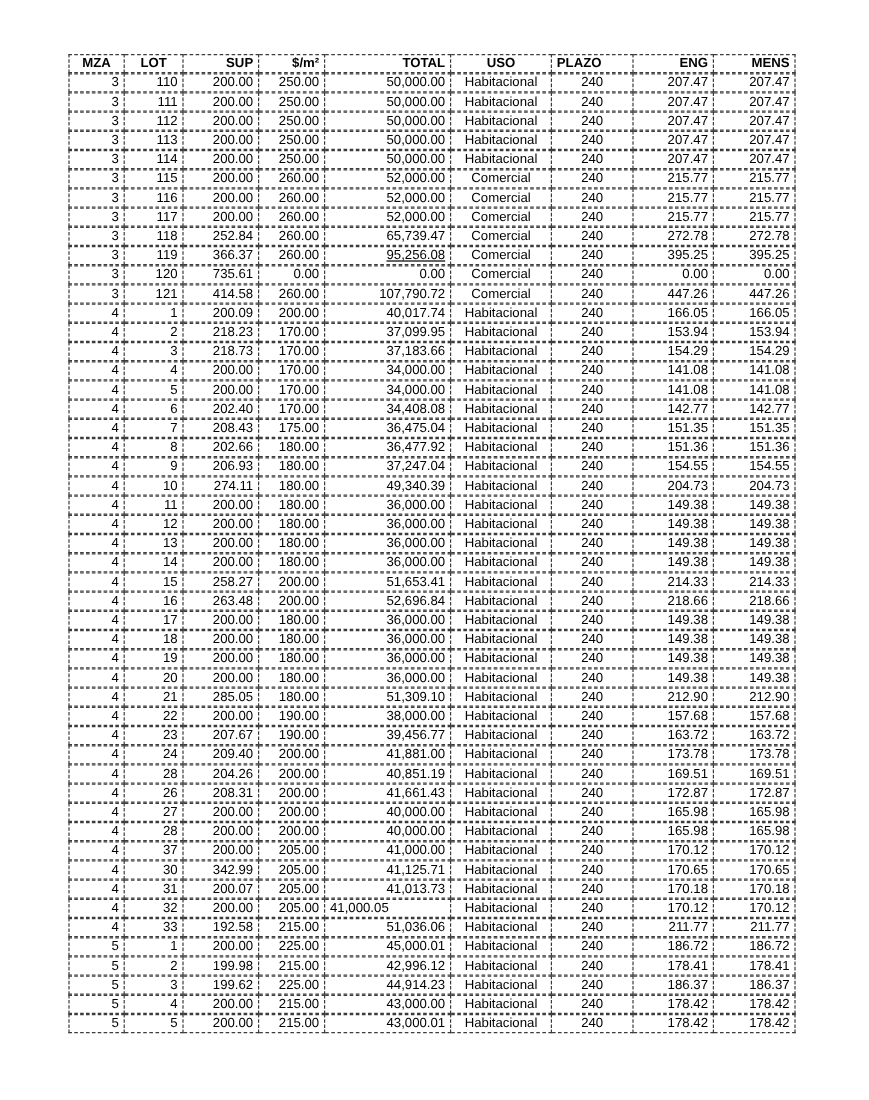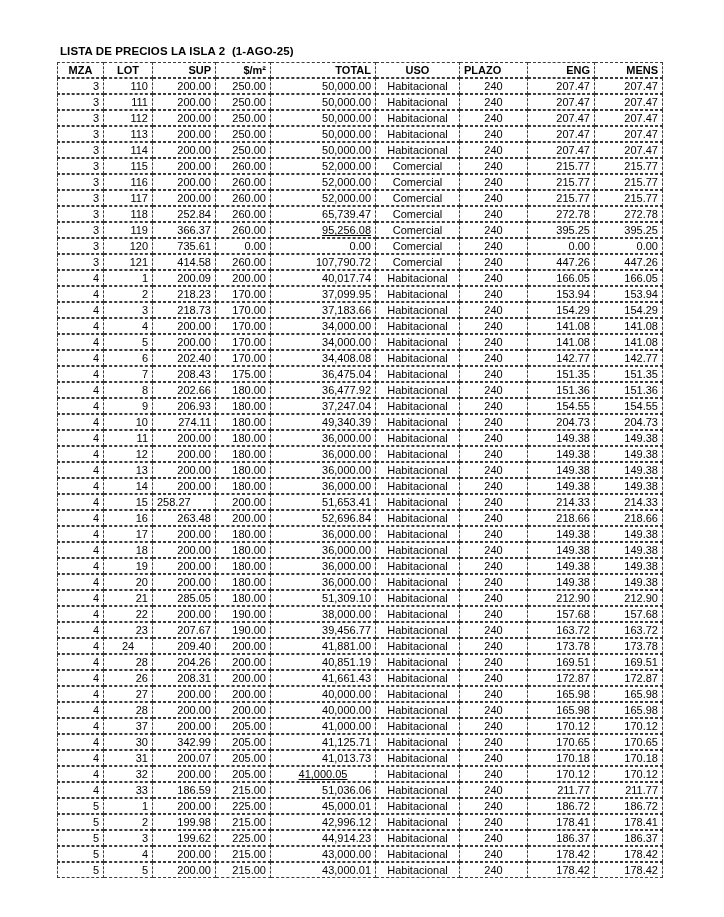--- a/index.html
+++ b/index.html
@@ -47,21 +47,20 @@
     border-right: 1px dashed #3c3c3c;
     box-sizing: content-box;
   }
   th:first-child, td:first-child { border-left: 1px dashed #3c3c3c; }
   th { font-weight: bold; }
 </style>
 </head>
 <body>
 
 <div class="page">
-  <div class="doc-title">LISTA DE PRECIOS LA ISLA 2  (1-AGO-25)</div>
 
   <table class="price-table">
     <colgroup>
       <col class="c-mza">
         <col class="c-lot">
         <col class="c-sup">
       <col class="c-pm2">
         <col class="c-total">
         <col class="c-uso">
       <col class="c-plazo">
@@ -364,21 +363,21 @@
           <td style="text-align: right;">180.00</td>
           <td style="text-align: right;">36,000.00</td>
           <td style="text-align: center;">Habitacional</td>
           <td style="text-align: center;">240</td>
           <td style="text-align: right;">149.38</td>
           <td style="text-align: right;">149.38</td>
         </tr>
         <tr>
           <td style="text-align: right;">4</td>
           <td style="text-align: right;">15</td>
-          <td style="text-align: left;">258.27</td>
+          <td style="text-align: right;">258.27</td>
           <td style="text-align: right;">200.00</td>
           <td style="text-align: right;">51,653.41</td>
           <td style="text-align: center;">Habitacional</td>
           <td style="text-align: center;">240</td>
           <td style="text-align: right;">214.33</td>
           <td style="text-align: right;">214.33</td>
         </tr>
         <tr>
           <td style="text-align: right;">4</td>
           <td style="text-align: right;">16</td>
@@ -462,21 +461,21 @@
           <td style="text-align: right;">207.67</td>
           <td style="text-align: right;">190.00</td>
           <td style="text-align: right;">39,456.77</td>
           <td style="text-align: center;">Habitacional</td>
           <td style="text-align: center;">240</td>
           <td style="text-align: right;">163.72</td>
           <td style="text-align: right;">163.72</td>
         </tr>
         <tr>
           <td style="text-align: right;">4</td>
-          <td style="text-align: center;">24</td>
+          <td style="text-align: right;">24</td>
           <td style="text-align: right;">209.40</td>
           <td style="text-align: right;">200.00</td>
           <td style="text-align: right;">41,881.00</td>
           <td style="text-align: center;">Habitacional</td>
           <td style="text-align: center;">240</td>
           <td style="text-align: right;">173.78</td>
           <td style="text-align: right;">173.78</td>
         </tr>
         <tr>
           <td style="text-align: right;">4</td>
@@ -553,30 +552,30 @@
           <td style="text-align: center;">Habitacional</td>
           <td style="text-align: center;">240</td>
           <td style="text-align: right;">170.18</td>
           <td style="text-align: right;">170.18</td>
         </tr>
         <tr>
           <td style="text-align: right;">4</td>
           <td style="text-align: right;">32</td>
           <td style="text-align: right;">200.00</td>
           <td style="text-align: right;">205.00</td>
-          <td style="text-align: center; text-decoration: underline;">41,000.05</td>
+          <td style="text-align: left;">41,000.05</td>
           <td style="text-align: center;">Habitacional</td>
           <td style="text-align: center;">240</td>
           <td style="text-align: right;">170.12</td>
           <td style="text-align: right;">170.12</td>
         </tr>
         <tr>
           <td style="text-align: right;">4</td>
           <td style="text-align: right;">33</td>
-          <td style="text-align: right;">186.59</td>
+          <td style="text-align: right;">192.58</td>
           <td style="text-align: right;">215.00</td>
           <td style="text-align: right;">51,036.06</td>
           <td style="text-align: center;">Habitacional</td>
           <td style="text-align: center;">240</td>
           <td style="text-align: right;">211.77</td>
           <td style="text-align: right;">211.77</td>
         </tr>
         <tr>
           <td style="text-align: right;">5</td>
           <td style="text-align: right;">1</td>

